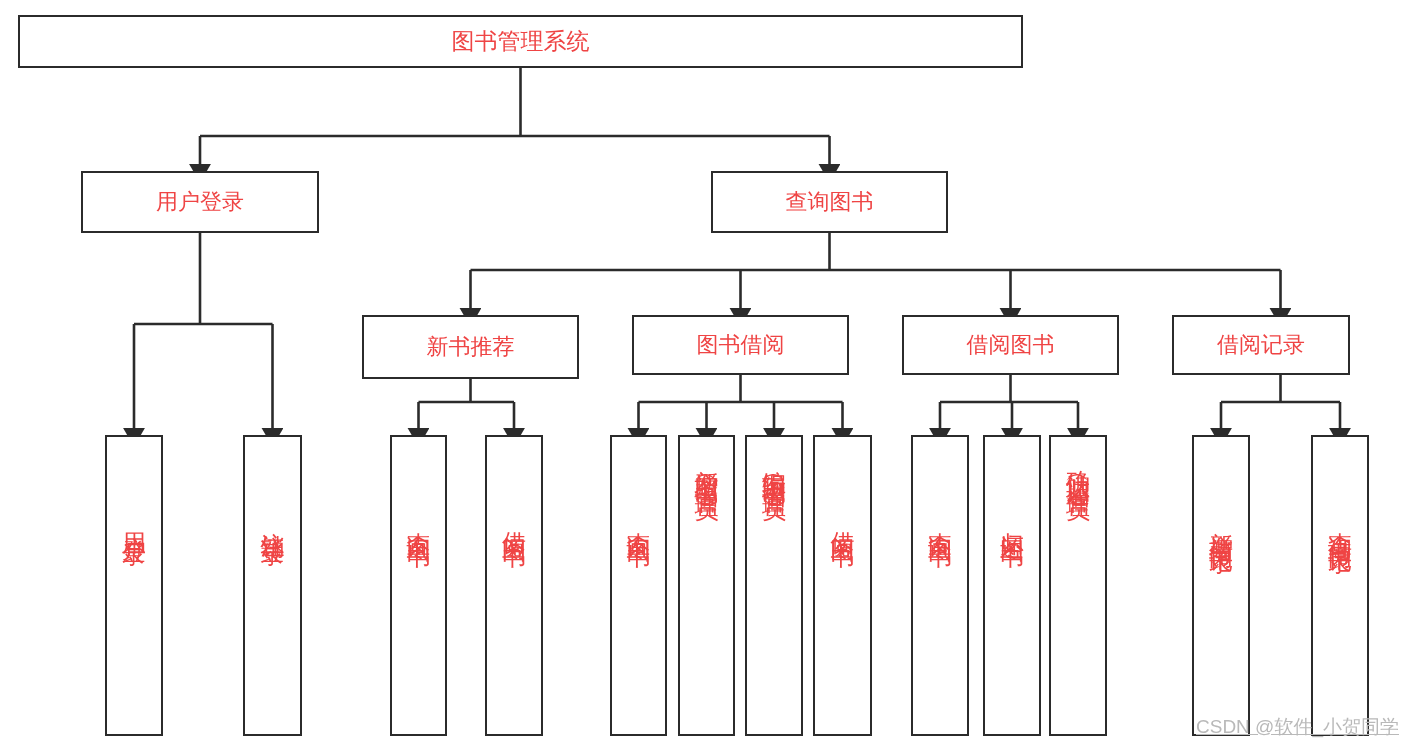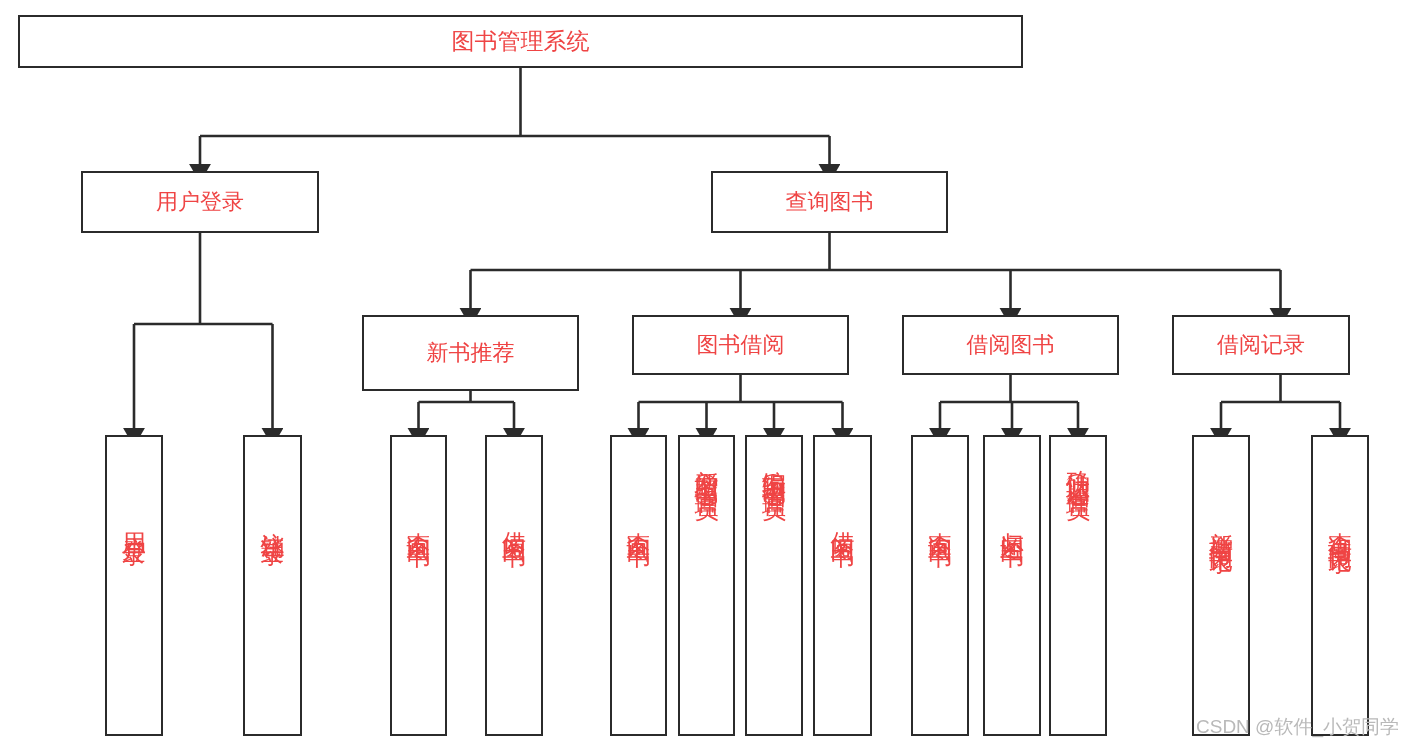--- a/index.html
+++ b/index.html
@@ -68,20 +68,21 @@
   .node-leaf.leaf-top .node-label {
     margin-top: 8px;
   }
   .watermark {
     position: absolute;
     color: #b9b9b9;
     font-size: 19px;
     white-space: nowrap;
     z-index: 5;
     font-family: "Liberation Sans", "DejaVu Sans", sans-serif;
+    text-decoration: underline;
   }
 </style>
 </head>
 <body>
 
 <div id="diagram-root">
 
   <svg id="svg-connectors" viewBox="0 0 1405 747" width="1405" height="747" xmlns="http://www.w3.org/2000/svg">
     <defs>
       <marker id="arrowhead" markerWidth="9" markerHeight="9" refX="1.5" refY="4.2" orient="auto" markerUnits="strokeWidth">
@@ -129,21 +130,21 @@
     <span class="node-label">图书管理系统</span>
   </div>
 
   <div class="node node-l2" style="left: 81px; top: 171px; width: 238px; height: 62px;">
     <span class="node-label">用户登录</span>
   </div>
   <div class="node node-l2" style="left: 711px; top: 171px; width: 237px; height: 62px;">
     <span class="node-label">查询图书</span>
   </div>
 
-  <div class="node node-l3" style="left: 362px; top: 315px; width: 217px; height: 76px;">
+  <div class="node node-l3" style="left: 362px; top: 315px; width: 217px; height: 64px;">
     <span class="node-label">新书推荐</span>
   </div>
   <div class="node node-l3" style="left: 632px; top: 315px; width: 217px; height: 60px;">
     <span class="node-label">图书借阅</span>
   </div>
   <div class="node node-l3" style="left: 902px; top: 315px; width: 217px; height: 60px;">
     <span class="node-label">借阅图书</span>
   </div>
   <div class="node node-l3" style="left: 1172px; top: 315px; width: 178px; height: 60px;">
     <span class="node-label">借阅记录</span>

